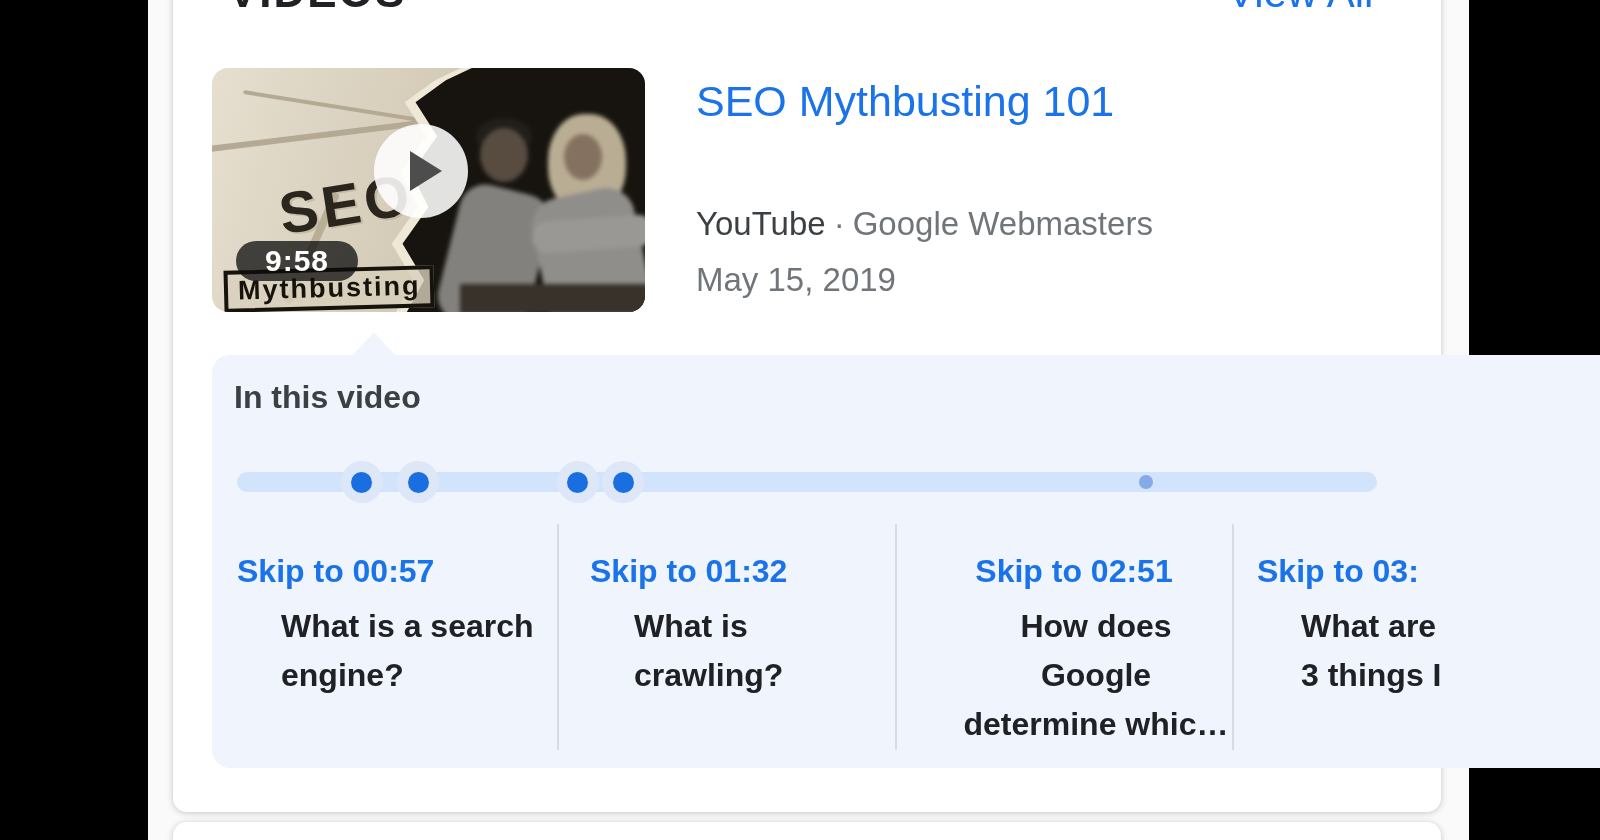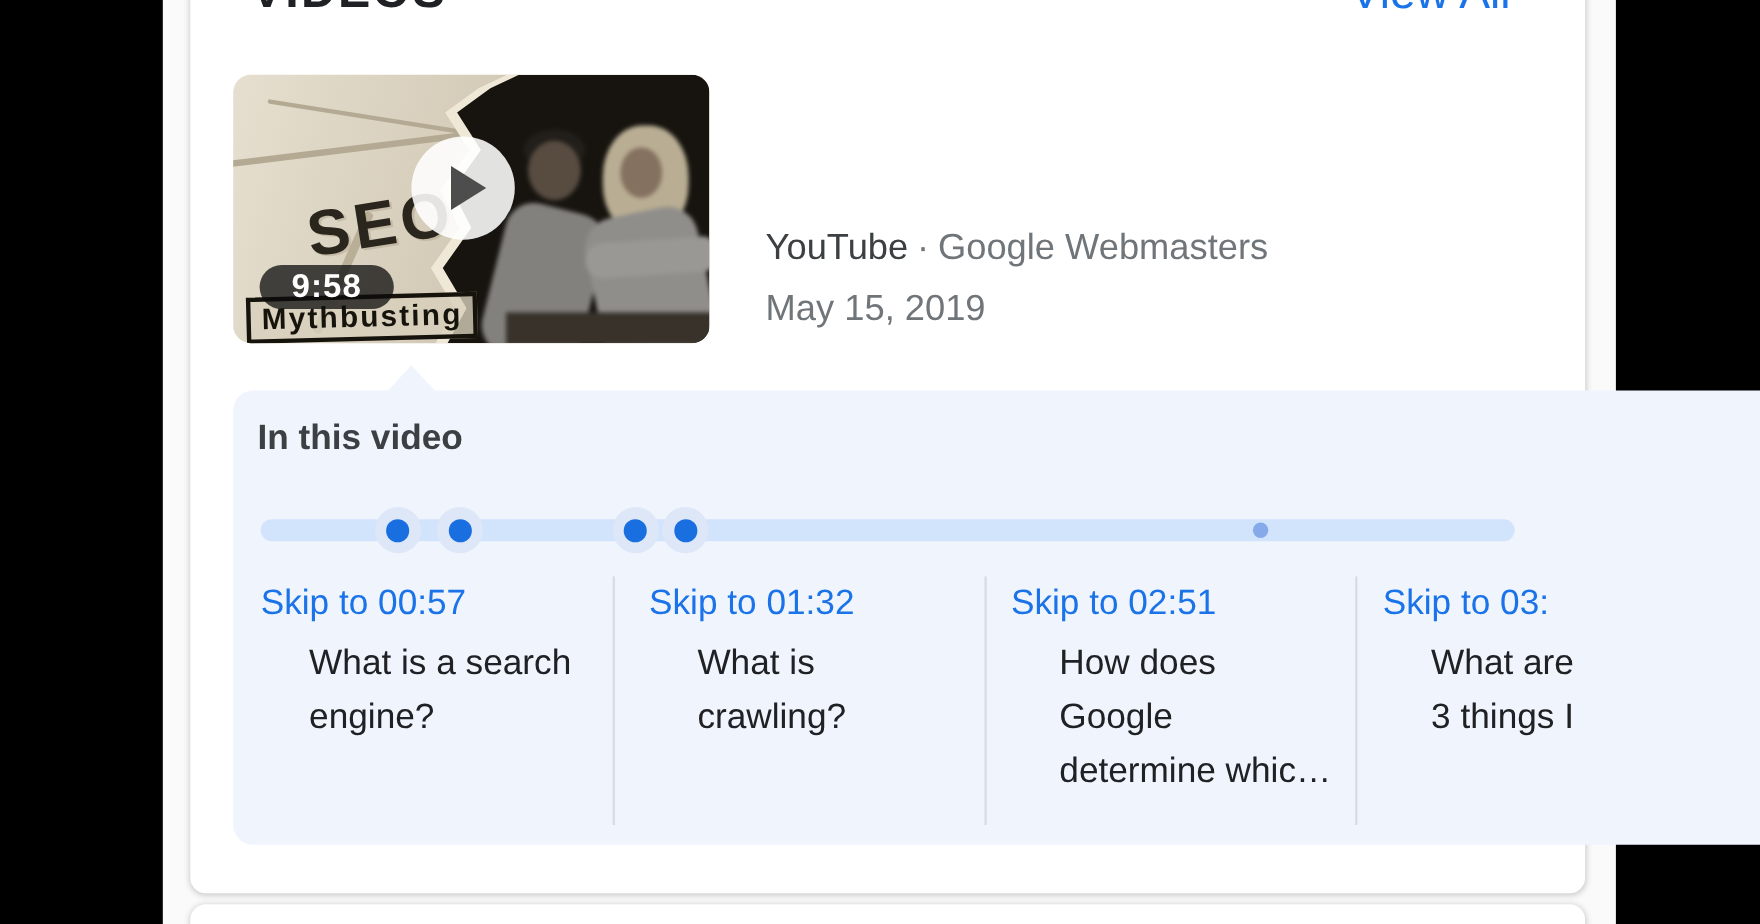--- a/index.html
+++ b/index.html
@@ -62,22 +62,22 @@
 
   .track { position:absolute; left:25px; top:117px; width:1140px; height:20px; background:#d2e3fc; border-radius:10px; }
   .dot { position:absolute; top:50%; transform:translate(-50%,-50%); cursor:pointer; }
   .dot-halo { width:42px; height:42px; border-radius:50%; background:#dde7f8; display:flex; align-items:center; justify-content:center; }
   .dot-core { width:21px; height:21px; border-radius:50%; background:#1a6fe0; }
   .dot.minor .dot-halo { width:14px; height:14px; background:transparent; }
   .dot.minor .dot-core { width:14px; height:14px; background:#86a9ea; }
 
   .divider { position:absolute; top:169px; width:2px; height:226px; background:#d7dbe2; }
   .d1 { left:345px; } .d2 { left:683px; } .d3 { left:1020px; }
-  .col { position:absolute; top:169px; width:310px; }
-  .c1 { left:25px; } .c2 { left:378px; } .c3 { left:707px; } .c4 { left:1045px; width:200px; }
+  .col { position:absolute; top:193px; width:310px;font-weight:bold; }
+  .c1 { left:25px; } .c2 { left:378px; } .c3 { left:707px;text-align:center; } .c4 { left:1045px; width:200px; }
   .skip-link { display:block; font-size:32px; line-height:46px; color:#1a73e8; text-decoration:none; white-space:nowrap; cursor:pointer; }
   .desc { margin-top:8px; font-size:32px; line-height:49px; color:#202124;margin-left:44px; }
   .desc div { white-space:nowrap; }
 </style>
 </head>
 <body>
 
 <div class="stage">
   <div class="content-strip"></div>
 
@@ -103,20 +103,21 @@
           <div class="p desk"></div>
         </div>
       </div>
       <div class="stamp-sub">Mythbusting</div>
       <div class="play">
           <div class="play-tri"></div>
         </div>
       <div class="duration">9:58</div>
     </div>
 
+    <a class="vid-title">SEO Mythbusting 101</a>
     <div class="meta-line">
       <span class="meta-src">YouTube</span><span class="meta-sep">·</span><span class="meta-chan">Google Webmasters</span>
     </div>
     <div class="meta-date">May 15, 2019</div>
 
     <div class="pointer"></div>
 
     <div class="panel">
       <div class="panel-heading">In this video</div>
 

